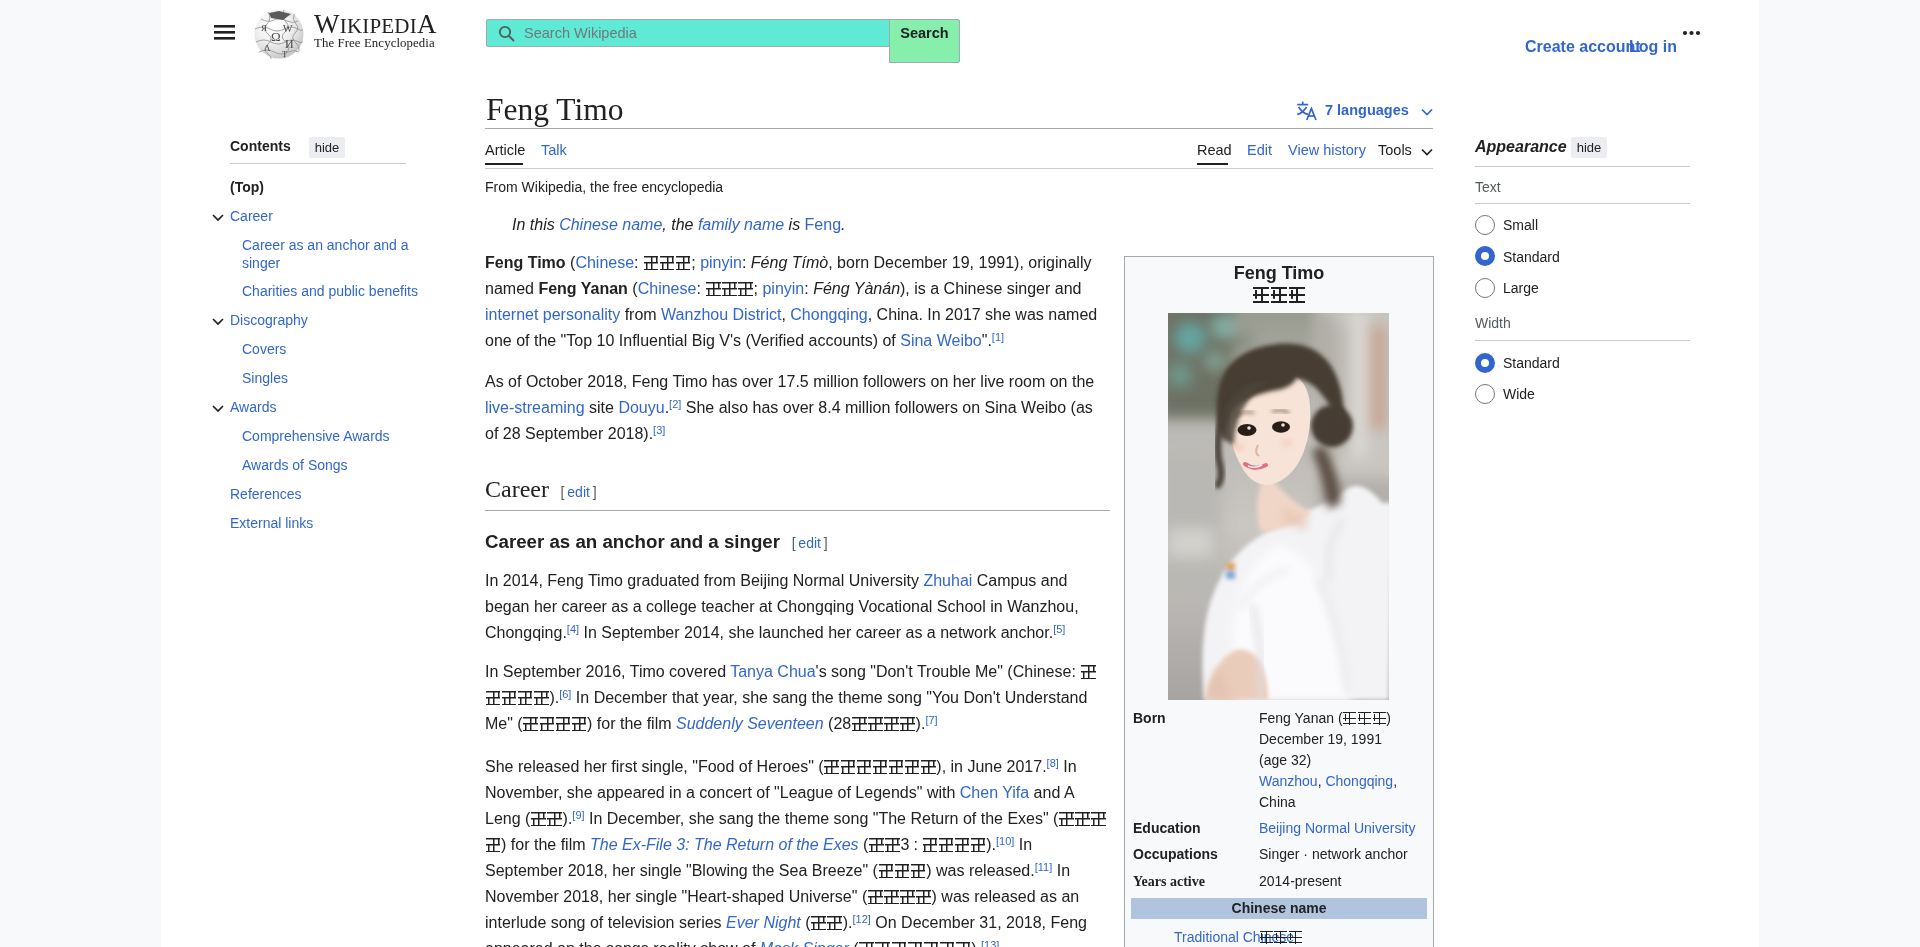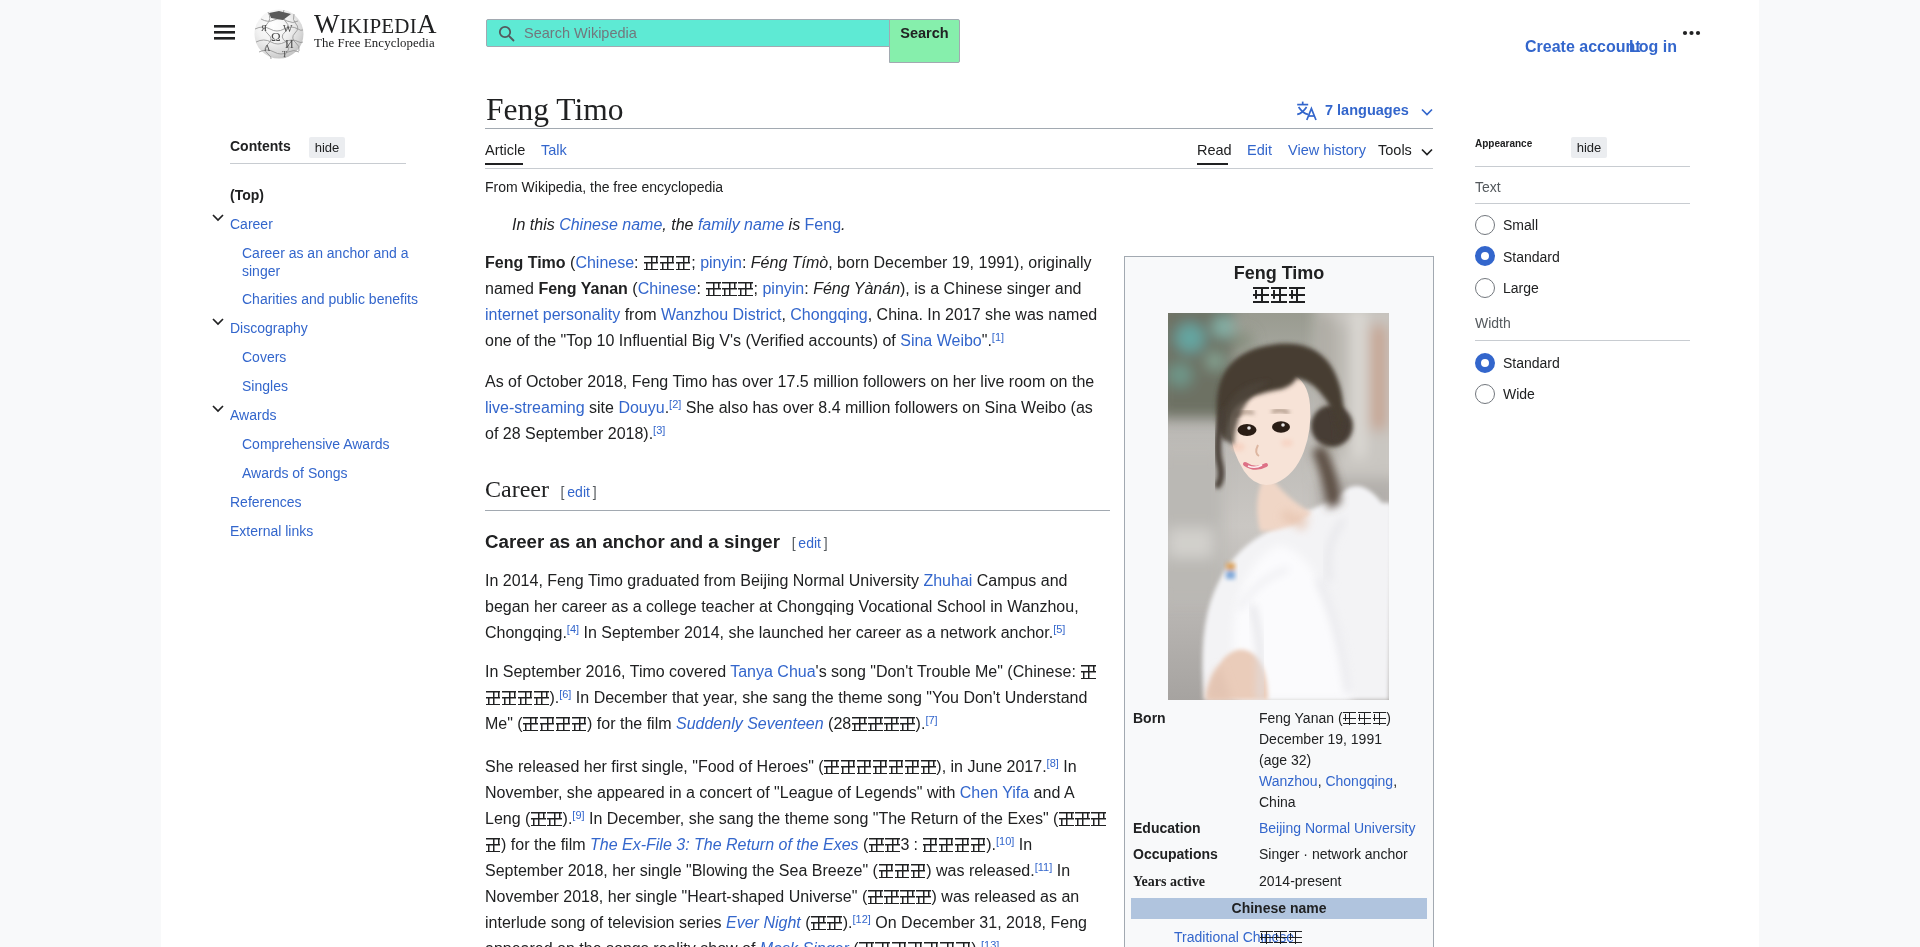--- a/index.html
+++ b/index.html
@@ -23,21 +23,21 @@
        background-size: 100% 1.5px, 100% 1.5px, 100% 1.5px, 1.5px 100%, 1.5px 60%, 1.5px 45%;
        background-position: 0 0.5px, 0 6.5px, 0 13px, 7px 0, 1.8px 100%, 12px 0;
        color:#202122; }
   .zT { width:16px; height:16px; vertical-align:-2.5px;
         background-size: 100% 2px, 100% 2px, 100% 2px, 2px 100%, 2px 55%;
         background-position: 0 0.5px, 0 7px, 0 14px, 7.5px 0, 2px 45%; }
   .zs { width:13px; height:13px; vertical-align:-1.5px;
         background-size: 100% 1.3px, 100% 1.3px, 100% 1.3px, 1.3px 100%, 1.3px 55%;
         background-position: 0 0.5px, 0 6px, 0 11.5px, 6px 0, 1.5px 45%; }
   .hidebtn { position:absolute; background:#ebedf0; border-radius:2px; font-size:13px; color:#202122; text-align:center; line-height:21px; height:21px; }
-  .toc-item { position:absolute; font-size:14px;margin-top:8px; }
+  .toc-item { position:absolute; font-size:14px; }
   .chev { position:absolute; width:14px; height:14px; }
   .radio { position:absolute; width:20px; height:20px; border-radius:50%; background:#fff; border:1px solid #72777d; }
   .radio.on { border:6.5px solid #36c; }
   .rlabel { position:absolute; font-size:14px; color:#202122; }
   .hdrlink { position:absolute; font-size:16px; color:#3366cc; line-height:28px; top:33px;font-weight:bold; }
   .ib-label { position:absolute; left:1133px; width:120px; font-weight:bold; font-size:14px; line-height:21px; }
   .ib-val { position:absolute; left:1259px; width:170px; font-size:14px; line-height:21px; }
 </style></head>
 <body>
 <div class="rail" style="left:0;width:161px;"></div>
@@ -292,21 +292,21 @@
   <div class="ib-label" style="top:844px;">Occupations</div>
   <div class="ib-val" style="top:844px;">Singer&nbsp;· network anchor</div>
   <div class="ib-label" style="top:871px;font-family:Liberation Serif, serif;">Years&nbsp;active</div>
   <div class="ib-val" style="top:871px;">2014-present</div>
   <div class="abs b" style="left:1131px;top:898px;width:296px;height:21px;background:#b0c4de;text-align:center;font-size:14px;line-height:20px;">Chinese name</div>
   <div class="abs" style="left:1174px;top:929px;font-size:14px;"><a>Traditional Chinese</a></div>
   <div class="abs" style="left:1259px;top:929px;font-size:14px;"><i class="z zs"></i><i class="z zs"></i><i class="z zs"></i></div>
 </div>
 
 <div id="appearance">
-  <div class="abs b" style="left:1475px;top:138px;font-size:10px;">Appearance</div>
+  <div class="abs b" style="left:1475px;top:138px;font-size:16px;font-style:italic;">Appearance</div>
   <div class="hidebtn" style="left:1571px;top:137px;width:36px;">hide</div>
   <div class="abs" style="left:1475px;top:166px;width:215px;border-top:1px solid #c8ccd1;"></div>
   <div class="abs gray" style="left:1475px;top:179px;font-size:14px;">Text</div>
   <div class="abs" style="left:1475px;top:203px;width:215px;border-top:1px solid #c8ccd1;"></div>
   <div class="radio" style="left:1475px;top:215px;"></div>
   <div class="rlabel" style="left:1503px;top:217px;">Small</div>
   <div class="radio on" style="left:1475px;top:246px;"></div>
   <div class="rlabel" style="left:1503px;top:249px;">Standard</div>
   <div class="radio" style="left:1475px;top:278px;"></div>
   <div class="rlabel" style="left:1503px;top:280px;">Large</div>

